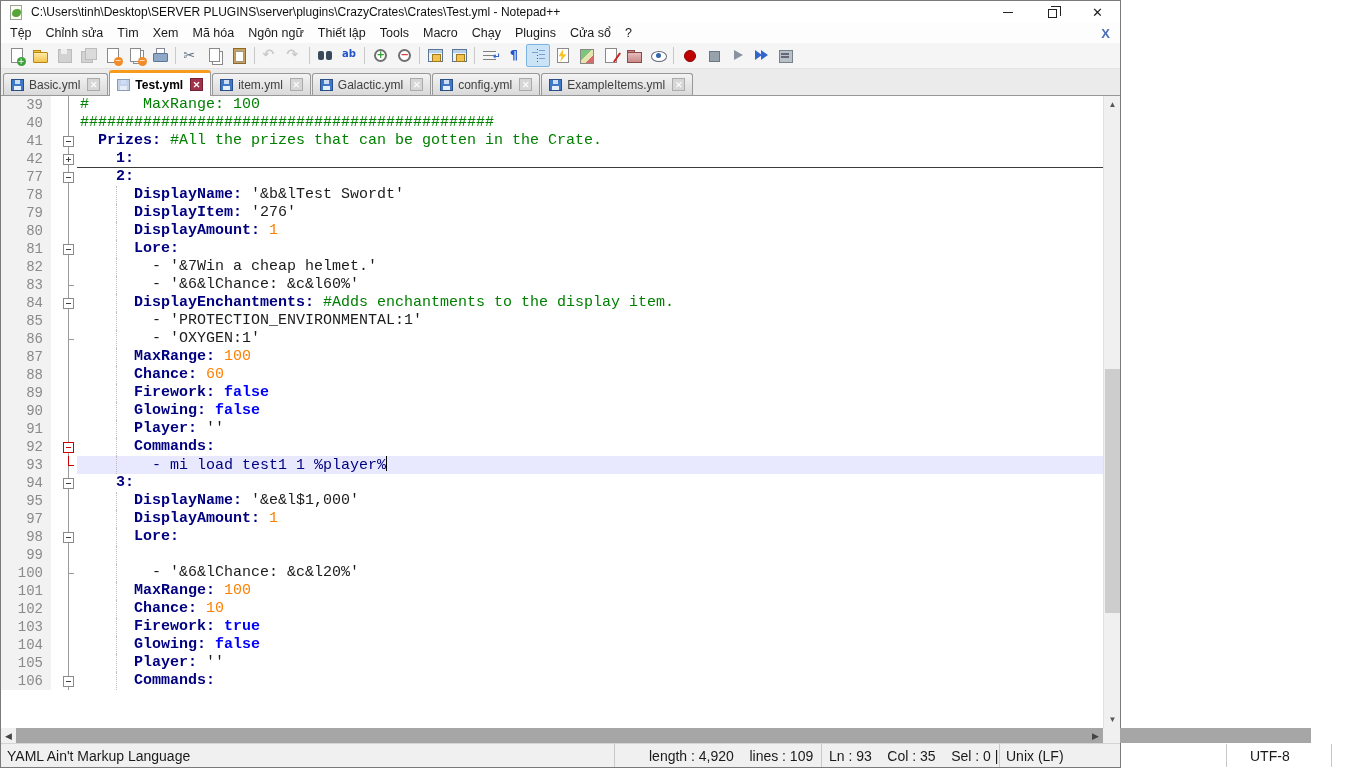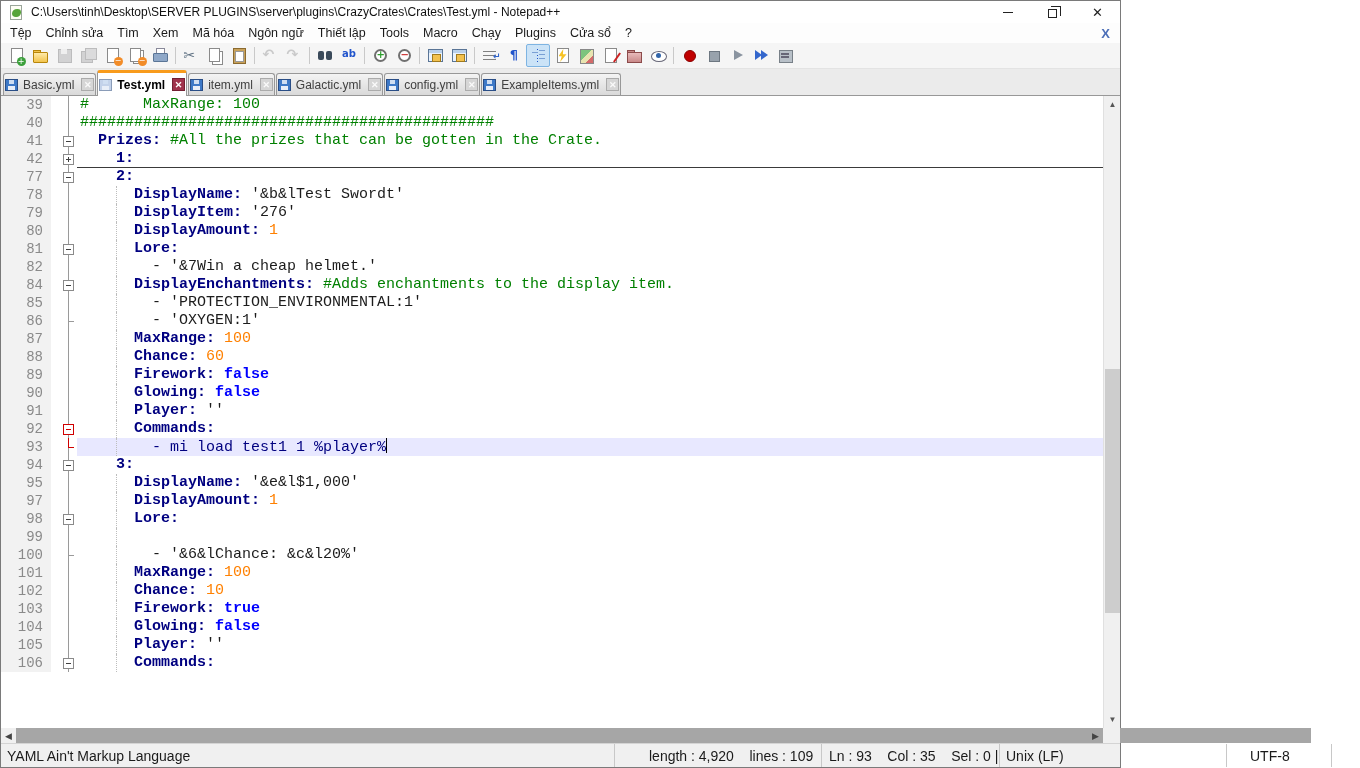--- a/index.html
+++ b/index.html
@@ -80,21 +80,21 @@
   .i-macro-record::before { content:""; position:absolute; left:3px; top:3px; width:10px; height:10px; border-radius:50%; background:#c00000; border:1px solid #8a0000; }
   .i-macro-stop::before { content:""; position:absolute; left:4px; top:4px; width:9px; height:9px; background:#98a2ac; border:1px solid #6d7781; }
   .i-macro-play::before { content:""; position:absolute; left:5px; top:3px; width:0; height:0; border-left:9px solid #8a94a0; border-top:5px solid transparent; border-bottom:5px solid transparent; }
   .i-macro-run-multi::before { content:""; position:absolute; left:2px; top:3px; width:0; height:0; border-left:7px solid #3366cc; border-top:5px solid transparent; border-bottom:5px solid transparent; }
   .i-macro-run-multi::after { content:""; position:absolute; left:8px; top:3px; width:0; height:0; border-left:7px solid #3366cc; border-top:5px solid transparent; border-bottom:5px solid transparent; }
   .i-macro-save::before { content:""; position:absolute; left:2px; top:3px; width:12px; height:11px; background:#b8c0c8; border:1px solid #788088; }
   .i-macro-save::after { content:""; position:absolute; left:4px; top:6px; width:8px; height:2px; background:#667; box-shadow:0 3px 0 #667; }
 
   
   .tabbar { height:27px; background:#ebebeb; display:flex; align-items:flex-end; padding-left:2px; border-bottom:1px solid #989898; flex:none; position:relative; }
-  .tab { display:flex; align-items:center; height:22px; padding:0 1px; margin-right:1px; border:1px solid #989898; border-bottom:none; border-radius:3px 3px 0 0; background:linear-gradient(#f4f4f4,#d9d9d9); font-size:12px; color:#404040; white-space:nowrap; position:relative; }
+  .tab { display:flex; align-items:center; height:22px; padding:0 7px; margin-right:1px; border:1px solid #989898; border-bottom:none; border-radius:3px 3px 0 0; background:linear-gradient(#f4f4f4,#d9d9d9); font-size:12px; color:#404040; white-space:nowrap; position:relative; }
   .tab.active { background:#ffffff; height:26px; margin-bottom:-1px; border-top:3px solid var(--accent); font-weight:bold; color:#000; z-index:2; }
   .tab-floppy { width:13px; height:12px; background:#3e79c7; border:1px solid #2a4e86; position:relative; margin-right:5px; flex:none; }
   .tab-floppy::before { content:""; position:absolute; left:3px; top:0; width:5px; height:4px; background:#cfdef2; }
   .tab-floppy::after { content:""; position:absolute; left:2px; bottom:0; width:7px; height:4px; background:#e8eef8; }
   .tab.active .tab-floppy { background:#c3d2ea; border-color:#8a9cb8; }
   .tab-x { width:13px; height:13px; margin-left:7px; font-size:9px; line-height:12px; text-align:center; background:#d6d6d6; border:1px solid #ababab; color:#fafafa; font-weight:bold; flex:none; }
   .tab.active .tab-x { background:#a0324b; border-color:#732032; color:#fff; }
 
   
   .editor-zone { flex:none; height:632px; position:relative; background:#fff; }
@@ -402,20 +402,30 @@
         </div>
         <div class="row">
           <span class="lnum">82</span>
           <span class="bmargin"></span>
           <span class="fmargin">
             <span class="fv"></span>
           </span>
           <span class="code"><span class="ig"></span><span class="seg-plain">        - '&amp;7Win a cheap helmet.'</span></span>
         </div>
         <div class="row">
+          <span class="lnum">83</span>
+          <span class="bmargin"></span>
+          <span class="fmargin">
+            <span class="fv half-top"></span>
+            <span class="fv half-bot"></span>
+            <span class="ftick"></span>
+          </span>
+          <span class="code"><span class="ig"></span><span class="seg-plain">        - '&amp;6&amp;lChance: &amp;c&amp;l60%'</span></span>
+        </div>
+        <div class="row">
           <span class="lnum">84</span>
           <span class="bmargin"></span>
           <span class="fmargin">
             <span class="fv"></span>
             <span class="fbox"></span>
           </span>
           <span class="code"><span class="ig"></span><span class="seg-plain">      </span><span class="seg-key">DisplayEnchantments:</span><span class="seg-plain"> </span><span class="seg-comment">#Adds enchantments to the display item.</span></span>
         </div>
         <div class="row">
           <span class="lnum">85</span>

